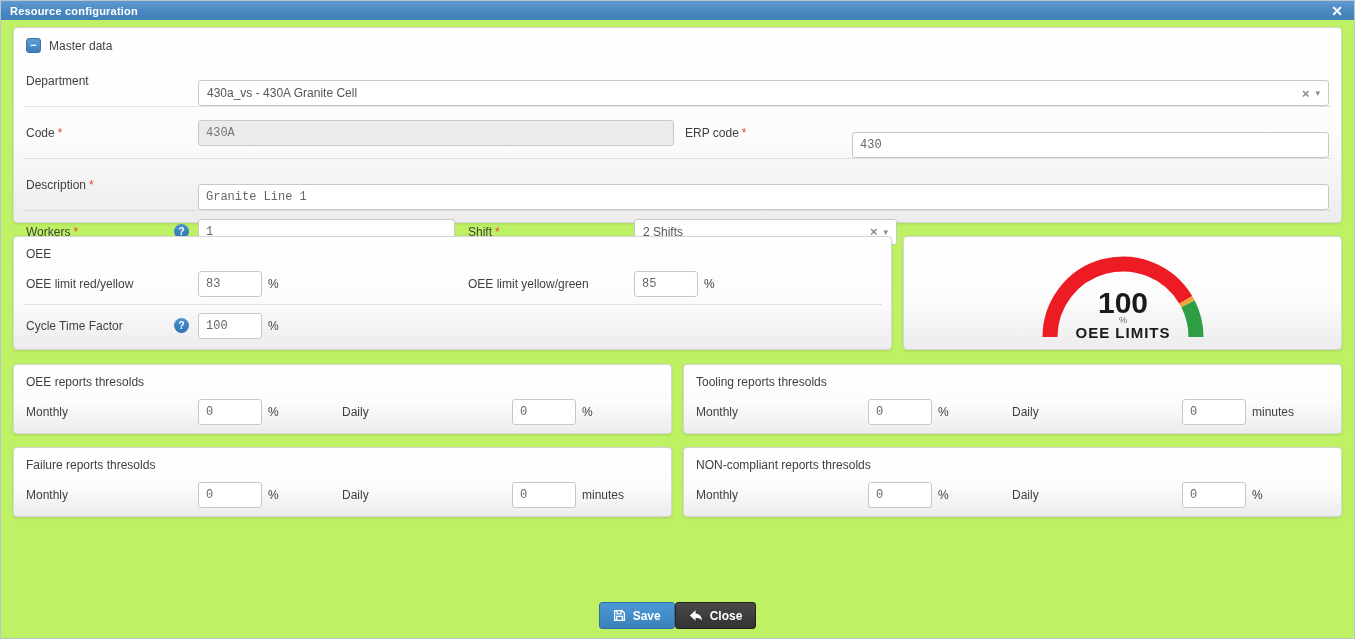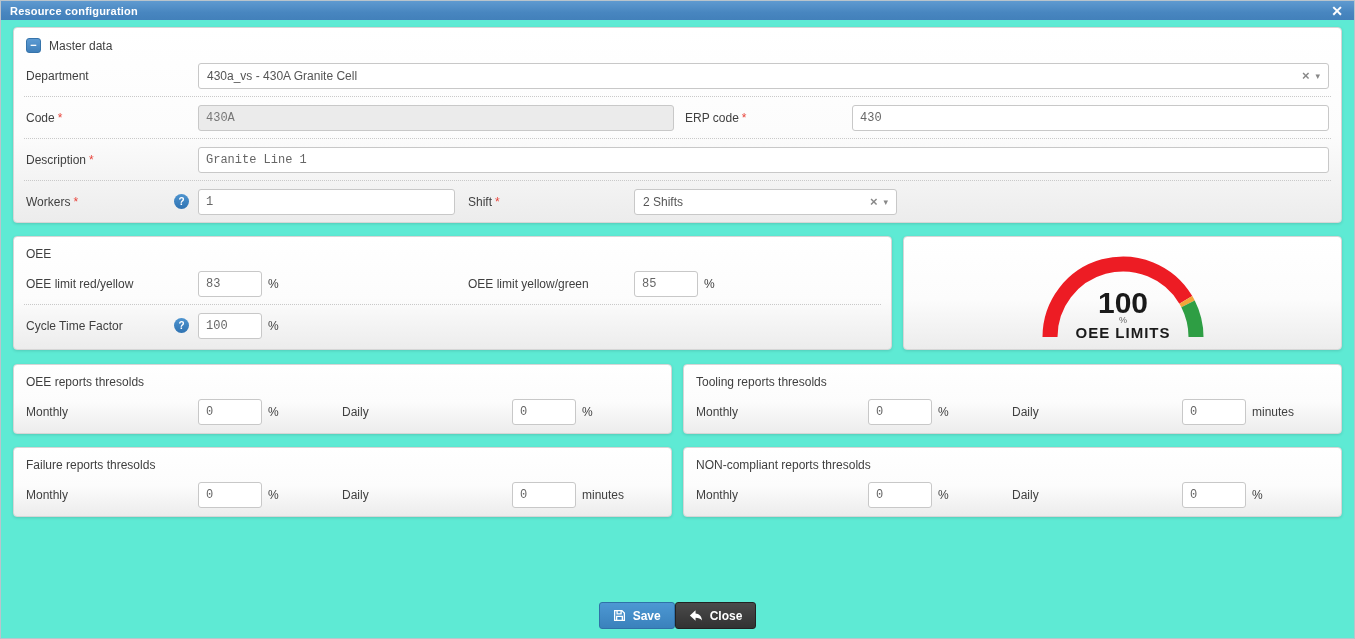--- a/index.html
+++ b/index.html
@@ -6,21 +6,21 @@
   html,body { margin:0; padding:0; }
   body {
     font-family: "Liberation Sans", sans-serif;
     font-size: 12px;
     color: #444;
     background: #fff;
   }
   .dialog {
     width: 1355px; height: 639px;
     position: relative;
-    background: #5eead4;
+    background: #bef264;
     border: 1px solid #b9c4cc;
     overflow: hidden;
   }
   
   .titlebar {
     height: 19px;
     background: linear-gradient(180deg, #5f9ad0 0%, #4886c0 60%, #4280ba 100%);
     display: flex; align-items: center;
     padding: 0 9px;
   }
@@ -70,21 +70,21 @@
     background: linear-gradient(180deg,#4e94cf,#2f73b2);
     color:#fff; font-size:10px; font-weight:bold; line-height:15px; text-align:center;
     cursor:pointer; display:inline-block;
   }
   input.txt {
     height:26px; border:1px solid #c8c8c8; border-radius:3px;
     padding:0 7px; font-family:Liberation Mono, monospace; font-size:12px; color:#666;
     background:#fff; outline:none;
   }
   input.txt:disabled { background:#ebebeb; color:#777; }
-  .grow { flex:1; }
+  .grow { flex:1;margin-top:25px; }
   .w476 { width:476px; } .w257 { width:257px; } .w56 { width:64px; }
   .unit { margin-left:6px; color:#3f3f3f; }
   .unit-fix { width:86px; flex-shrink:0; padding-left:6px; margin-left:0; }
   .select {
     height:26px; border:1px solid #c8c8c8; border-radius:3px; background:#fff;
     display:flex; align-items:center; padding:0 8px; cursor:pointer;
   }
   .select .sel-value { flex:1; color:#555; }
   .select .sel-clear { color:#888; font-weight:bold; font-size:13px; padding:0 6px; cursor:pointer; }
   .select .sel-caret { color:#888; font-size:9px; cursor:pointer; }

